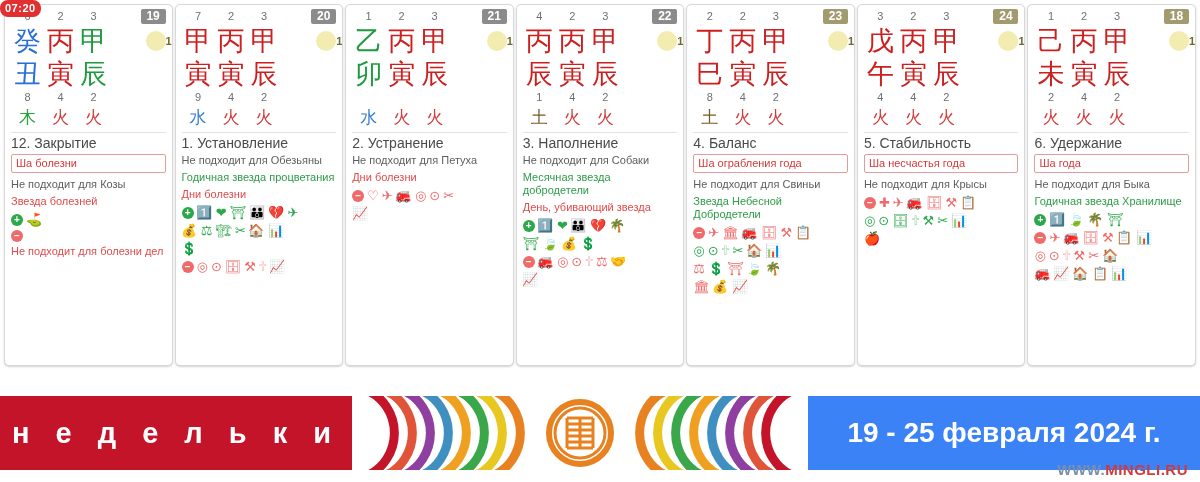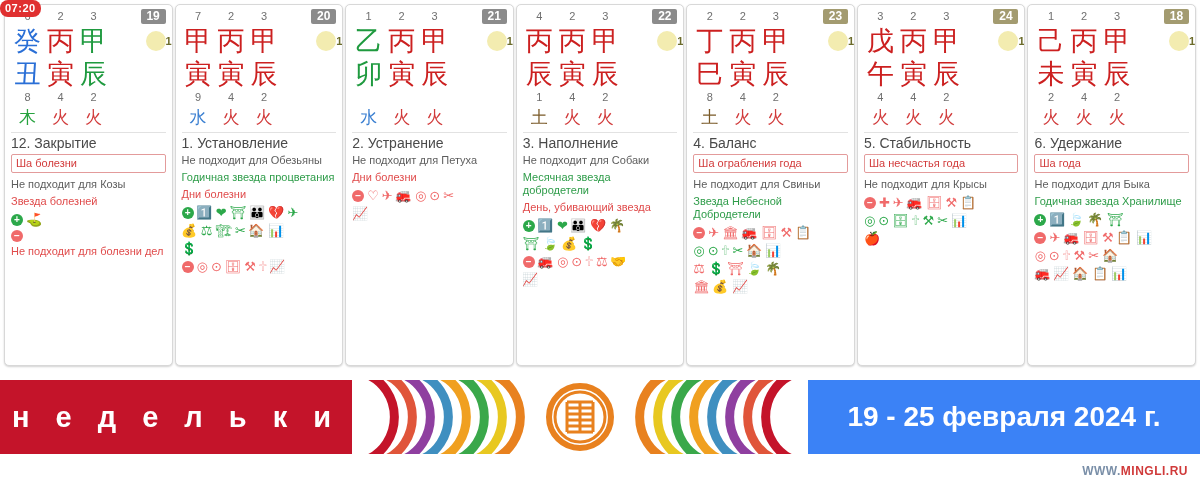--- a/index.html
+++ b/index.html
@@ -193,21 +193,21 @@
     line-height: 12px;
     text-align: center;
     font-weight: bold;
   }
   .pm.green { background: #2ca84a; }
   .pm.red { background: #f06a6a; }
 
   
   .banner {
     position: absolute;
-    left: 0; bottom: 28px;
+    left: 0; bottom: 12px;
     width: 1200px;
     height: 74px;
     display: flex;
     align-items: stretch;
   }
   .banner-left {
     width: 352px;
     background: #c4142a;
     display: flex;
     align-items: center;
@@ -231,21 +231,21 @@
     align-items: center;
     justify-content: center;
     color: #ffffff;
     font-size: 28px;
     font-weight: bold;
   }
   .footer {
     position: absolute;
     right: 12px;
     bottom: 4px;
-    font-size: 12px;
+    font-size: 15px;
     font-weight: bold;
     letter-spacing: 0.5px;
   }
   .footer .w { color: #7a8fa8; }
   .footer .m { color: #d03a3a; }
 </style>
 </head>
 <body>
 
 <div id="app">

